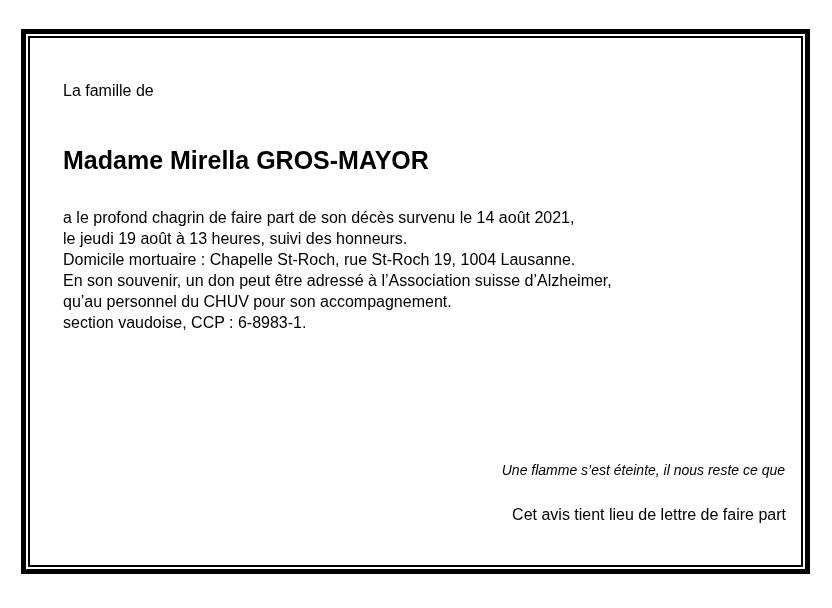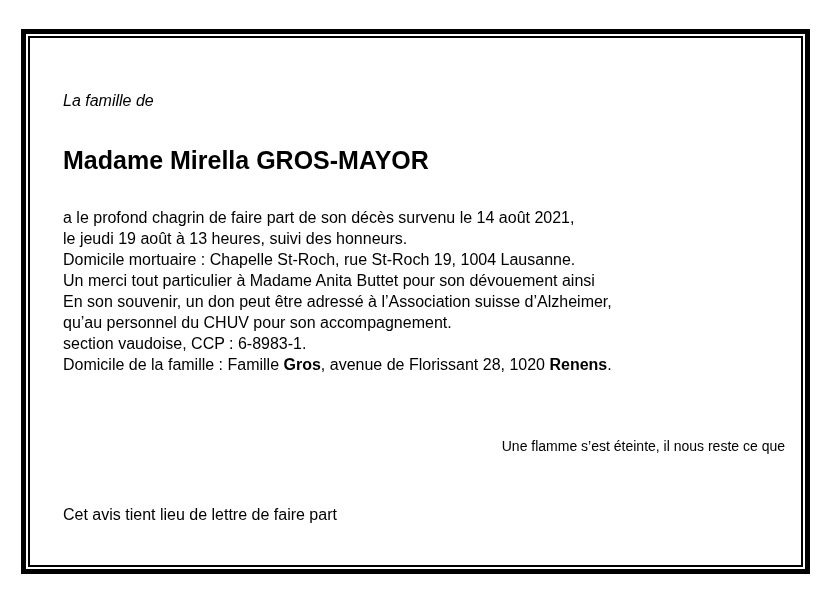--- a/index.html
+++ b/index.html
@@ -29,24 +29,23 @@
   .frame-inner {
     box-sizing: border-box;
     width: 100%;
     height: 100%;
     border: 2px solid #000000;
     background: #ffffff;
   }
   .intro {
     position: absolute;
     left: 63px;
-    top: 90px;
+    top: 80px;
     font-size: 16px;
     line-height: 21px;
-    font-style: italic;
   }
   .title {
     position: absolute;
     left: 63px;
     right: 46px;
     top: 146px;
     text-align: left;
     font-size: 25px;
     font-weight: bold;
     line-height: 28px;
@@ -63,54 +62,53 @@
   }
   .body-block sup {
     font-size: 10px;
     line-height: 0;
     vertical-align: super;
   }
   .b { font-weight: bold; }
   .quote {
     position: absolute;
     right: 47px;
-    top: 438px;
+    top: 462px;
     text-align: center;
+    font-style: italic;
     font-size: 14px;
     line-height: 17px;
   }
   .footer {
     position: absolute;
     left: 63px;
     right: 46px;
     top: 504px;
-    text-align: left;
+    text-align: right;
     font-size: 16px;
     line-height: 21px;
   }
 </style>
 </head>
 <body>
 
 <div class="frame-outer">
   <div class="frame-inner"></div>
 </div>
 
 <div class="intro">La famille de</div>
 
 <div class="title">Madame Mirella GROS-MAYOR</div>
 
 <div class="body-block">
     <div><span>a le profond chagrin de faire part de son décès survenu le 14 août 2021,</span></div>
     <div><span>le jeudi 19 août à 13 heures, suivi des honneurs.</span></div>
     <div><span>Domicile mortuaire : Chapelle St-Roch, rue St-Roch 19, 1004 Lausanne.</span></div>
-    <div><span>Un merci tout particulier à Madame Anita Buttet pour son dévouement ainsi</span></div>
     <div><span>En son souvenir, un don peut être adressé à l’Association suisse d’Alzheimer,</span></div>
     <div><span>qu’au personnel du CHUV pour son accompagnement.</span></div>
     <div><span>section vaudoise, CCP : 6-8983-1.</span></div>
-    <div><span>Domicile de la famille : Famille </span><span class="b">Gros</span><span>, avenue de Florissant 28, 1020 </span><span class="b">Renens</span><span>.</span></div>
   </div>
 
 <div class="quote">
   <div>Une flamme s’est éteinte, il nous reste ce que</div>
 </div>
 
 <div class="footer">Cet avis tient lieu de lettre de faire part</div>
 
 </body></html>

